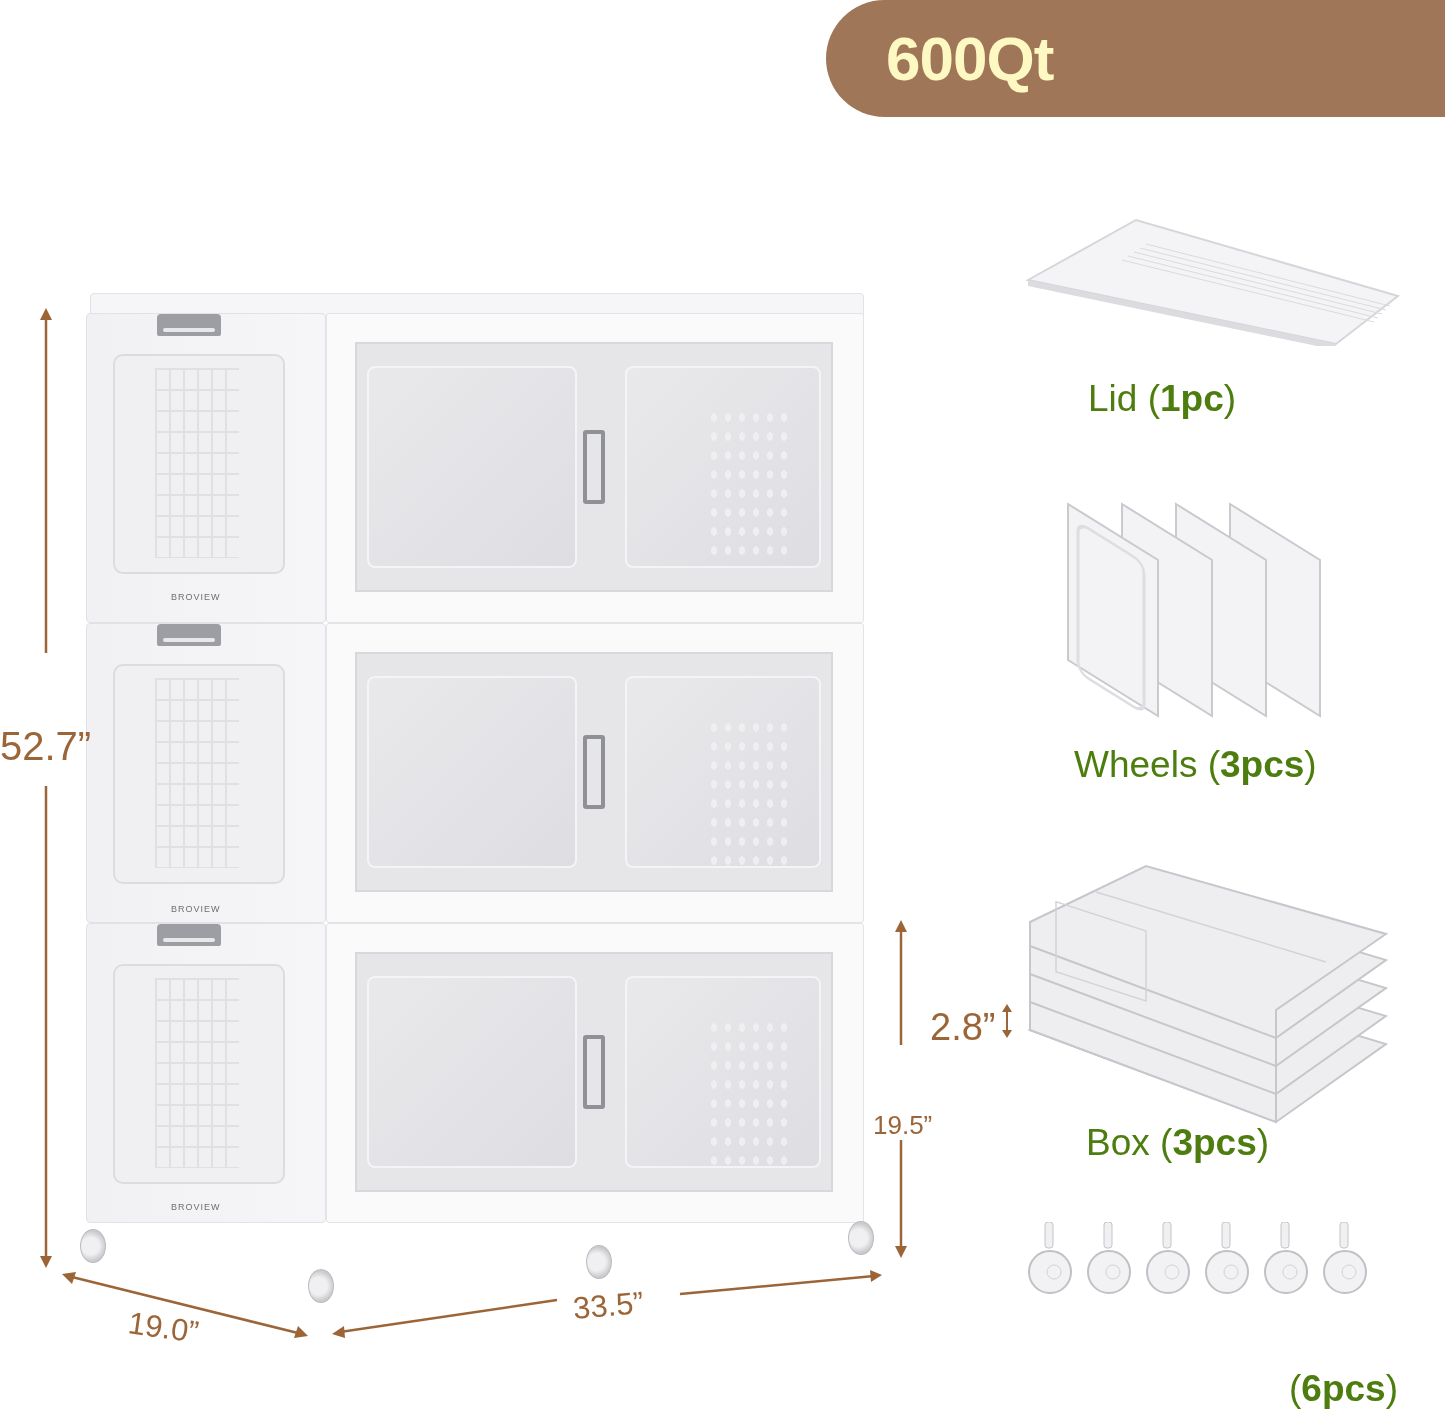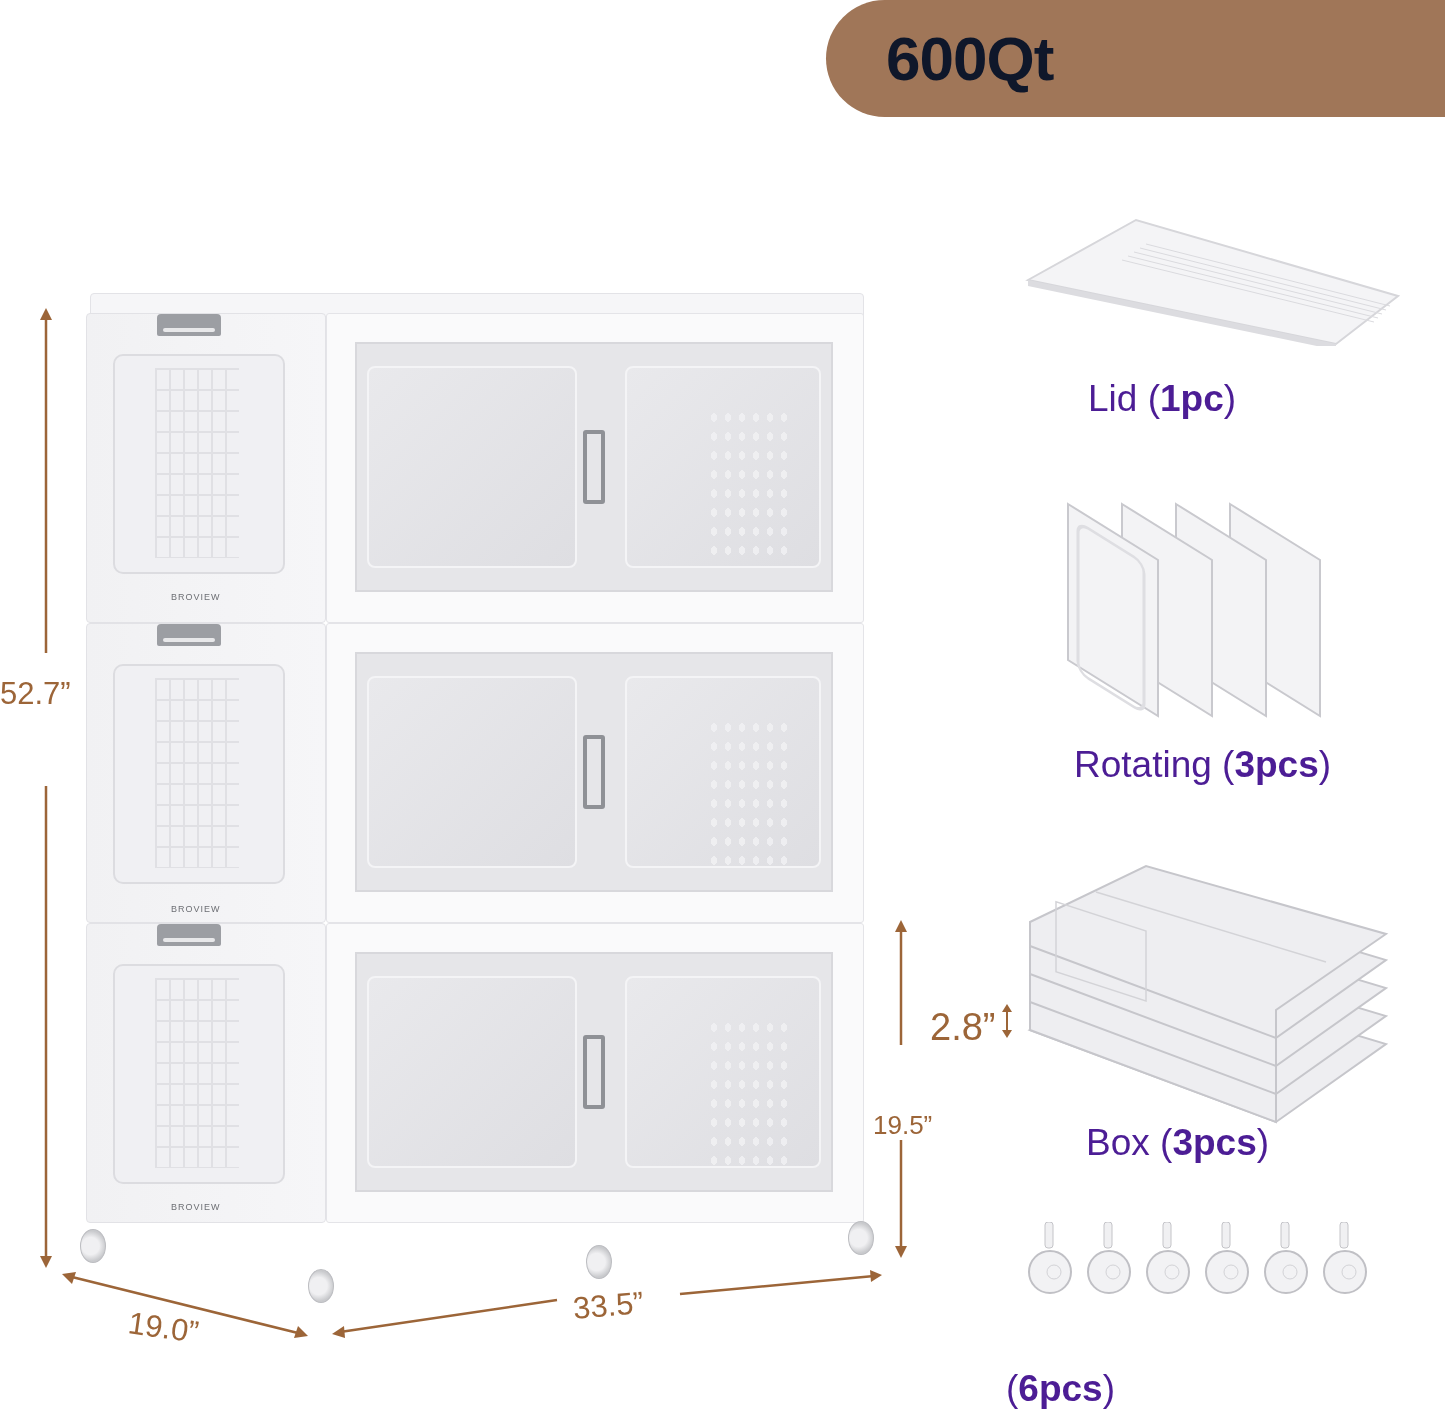--- a/index.html
+++ b/index.html
@@ -6,21 +6,21 @@
   html, body { width: 1445px; height: 1423px; background: #ffffff; overflow: hidden; }
   body { position: relative; font-family: "Liberation Sans", "DejaVu Sans", sans-serif; }
 
   
   .badge {
     position: absolute; left: 826px; top: 0; width: 640px; height: 117px;
     background: #A07658; border-radius: 0 0 0 70px / 0 0 0 70px;
     border-top-left-radius: 70px;
     display: flex; align-items: center; padding-left: 60px; gap: 18px;
   }
-  .badge .big { color: #0f172a; font-weight: 700; font-size: 62px; letter-spacing: -1px; }
+  .badge .big { color: #fef9c3; font-weight: 700; font-size: 62px; letter-spacing: -1px; }
   .badge .small { color: #fff; font-weight: 700; font-size: 36px; margin-top: 6px; }
 
   
   .dim { position: absolute; color: #9C6538; font-size: 30px; font-weight: 400; white-space: nowrap; }
 
   
   .cabinet { position: absolute; left: 86px; top: 293px; width: 778px; height: 950px; }
   .tier { position: absolute; left: 0; width: 674px; }
   .side {
     position: absolute; left: 0; width: 240px; background: linear-gradient(90deg,#f1f1f3,#f6f6f8);
@@ -66,21 +66,21 @@
   .door-handle {
     position: absolute; left: 50%; top: 50%; width: 22px; height: 74px; margin-left: -11px; margin-top: -37px;
     border: 4px solid #8f9196; border-radius: 3px; background: transparent;
   }
   .wheel {
     position: absolute; width: 26px; height: 34px; background: radial-gradient(circle at 40% 50%, #f0f0f2 40%, #c9cacd 70%);
     border-radius: 50%; border: 1px solid #bcbdc1;
   }
 
   
-  .acc-label { position: absolute; color: #4c1d95; font-size: 37px; font-weight: 400; white-space: nowrap; text-align: left; }
+  .acc-label { position: absolute; color: #4d7c0f; font-size: 37px; font-weight: 400; white-space: nowrap; text-align: right; }
   .acc-label b { font-weight: 700; }
   .wheels-row { position: absolute; left: 1026px; top: 1222px; width: 350px; height: 75px; display: flex; gap: 13px; }
   .mini-wheel { position: relative; width: 46px; height: 75px; }
 </style>
 </head>
 <body>
 
 <div class="badge">
   <span class="big">600Qt</span>
 </div>
@@ -151,21 +151,21 @@
   <div class="wheel" style="left:500px;top:952px;"></div>
   <div class="wheel" style="left:762px;top:928px;"></div>
 </div>
 
 <svg style="position:absolute;left:36px;top:308px;" width="20" height="960">
   <line x1="10" y1="8" x2="10" y2="345" stroke="#9C6538" stroke-width="2.5"></line>
   <polygon points="10,0 4,12 16,12" fill="#9C6538"></polygon>
   <line x1="10" y1="478" x2="10" y2="950" stroke="#9C6538" stroke-width="2.5"></line>
   <polygon points="10,960 4,948 16,948" fill="#9C6538"></polygon>
 </svg>
-<div class="dim" style="left:0;top:676px;font-size:31px;text-align:center;">52.7”</div>
+<div class="dim" style="left:0;top:724px;font-size:40px;text-align:center;">52.7”</div>
 
 <svg style="position:absolute;left:62px;top:1270px;" width="250" height="70">
   <line x1="6" y1="6" x2="240" y2="64" stroke="#9C6538" stroke-width="2.5"></line>
   <polygon points="0,4 14,2 10,14" fill="#9C6538"></polygon>
   <polygon points="246,66 232,68 236,56" fill="#9C6538"></polygon>
 </svg>
 <div class="dim" style="left:128px;top:1310px;transform:rotate(8deg);font-size:31px;">19.0”</div>
 
 <svg style="position:absolute;left:332px;top:1270px;" width="552" height="70">
   <line x1="8" y1="62" x2="225" y2="30" stroke="#9C6538" stroke-width="2.5"></line>
@@ -210,21 +210,21 @@
     <polygon points="168,6 258,62 258,218 168,162"></polygon>
     <polygon points="114,6 204,62 204,218 114,162"></polygon>
     <polygon points="60,6 150,62 150,218 60,162"></polygon>
     <polygon points="6,6 96,62 96,218 6,162"></polygon>
   </g>
   <g fill="none" stroke="#dedee2" stroke-width="3">
     <rect x="16" y="36" width="66" height="150" rx="10" transform="skewY(32) translate(0,-22)"></rect>
   </g>
 </svg>
 <div class="acc-label" style="left:1074px;top:744px;">
-  <span>Rotating</span> (<b>3pcs</b>)
+  <span>Wheels</span> (<b>3pcs</b>)
 </div>
 
 <svg style="position:absolute;left:1026px;top:862px;" width="366" height="270">
   <g fill="#eeeef1" stroke="#c6c6cb" stroke-width="2">
     <polygon points="4,168 120,110 360,182 250,260"></polygon>
     <polygon points="4,140 120,82 360,154 250,232 250,260 4,168"></polygon>
     <polygon points="4,112 120,54 360,126 250,204 250,232 4,140"></polygon>
     <polygon points="4,84 120,26 360,98 250,176 250,204 4,112"></polygon>
     <polygon points="4,60 120,4 360,72 250,148 250,176 4,84"></polygon>
   </g>

